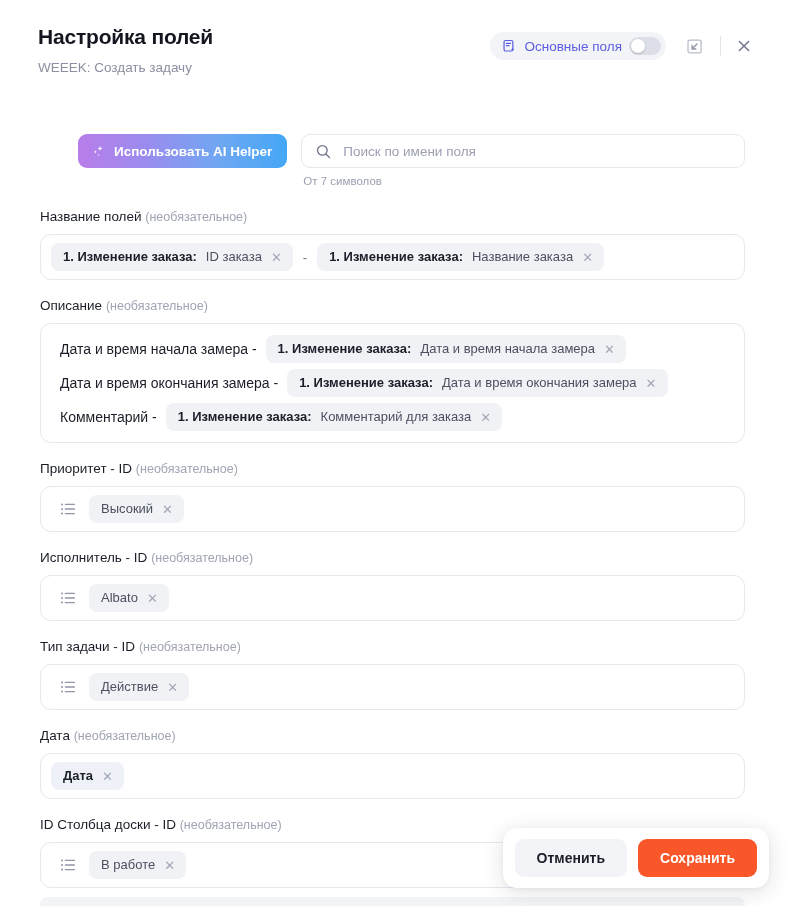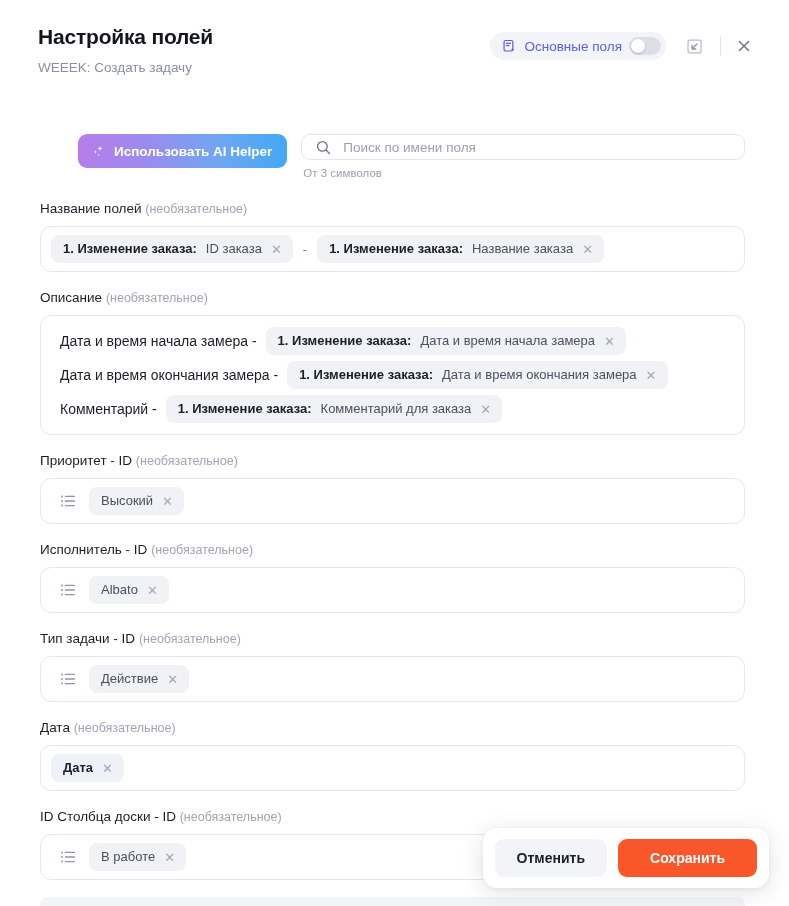--- a/index.html
+++ b/index.html
@@ -134,21 +134,21 @@
     flex: 0 0 auto;
   }
   .search-wrap {
     flex: 1 1 auto;
     min-width: 0;
   }
   .search-box {
     display: flex;
     align-items: center;
     gap: 11px;
-    height: 26px;
+    height: 34px;
     border: 1px solid #e6e8ef;
     border-radius: 9px;
     padding: 0 13px;
     box-sizing: border-box;
     background: #ffffff;
   }
   .search-input {
     border: none;
     outline: none;
     background: transparent;
@@ -277,21 +277,21 @@
     font-size: 14px;
     font-weight: bold;
     cursor: pointer;
   }
   .btn-save {
     background: #f9562a;
     color: #ffffff;
     border: none;
     border-radius: 9px;
     height: 38px;
-    padding: 0 32px;
+    padding: 0 22px;
     font-family: "Liberation Sans", sans-serif;
     font-size: 14px;
     font-weight: bold;
     cursor: pointer;
   }
 
   .bottom-peek {
     position: absolute;
     left: 40px;
     right: 44px;
@@ -359,21 +359,21 @@
     <div class="search-wrap">
       <div class="search-box">
         <span style="display:flex;align-items:center;">
           <svg width="17" height="17" viewBox="0 0 18 18" fill="none">
             <circle cx="7.8" cy="7.8" r="5.1" stroke="#6f7488" stroke-width="1.4"></circle>
             <path d="M11.6 11.6l3.7 3.7" stroke="#6f7488" stroke-width="1.4" stroke-linecap="round"></path>
           </svg>
         </span>
         <input class="search-input" type="text" placeholder="Поиск по имени поля" style="">
       </div>
-      <div class="search-hint">От 3 символов</div>
+      <div class="search-hint">От 7 символов</div>
     </div>
   </div>
 
   <div class="fields" id="fields-list">
       <div class="field">
         <div class="field-label"><span>Название полей</span> <span class="optional">(необязательное)</span></div>
         <div class="field-box">
           <span class="chip">
             <span class="chip-prefix">1. Изменение заказа:</span>
             <span class="chip-text">ID заказа</span>

